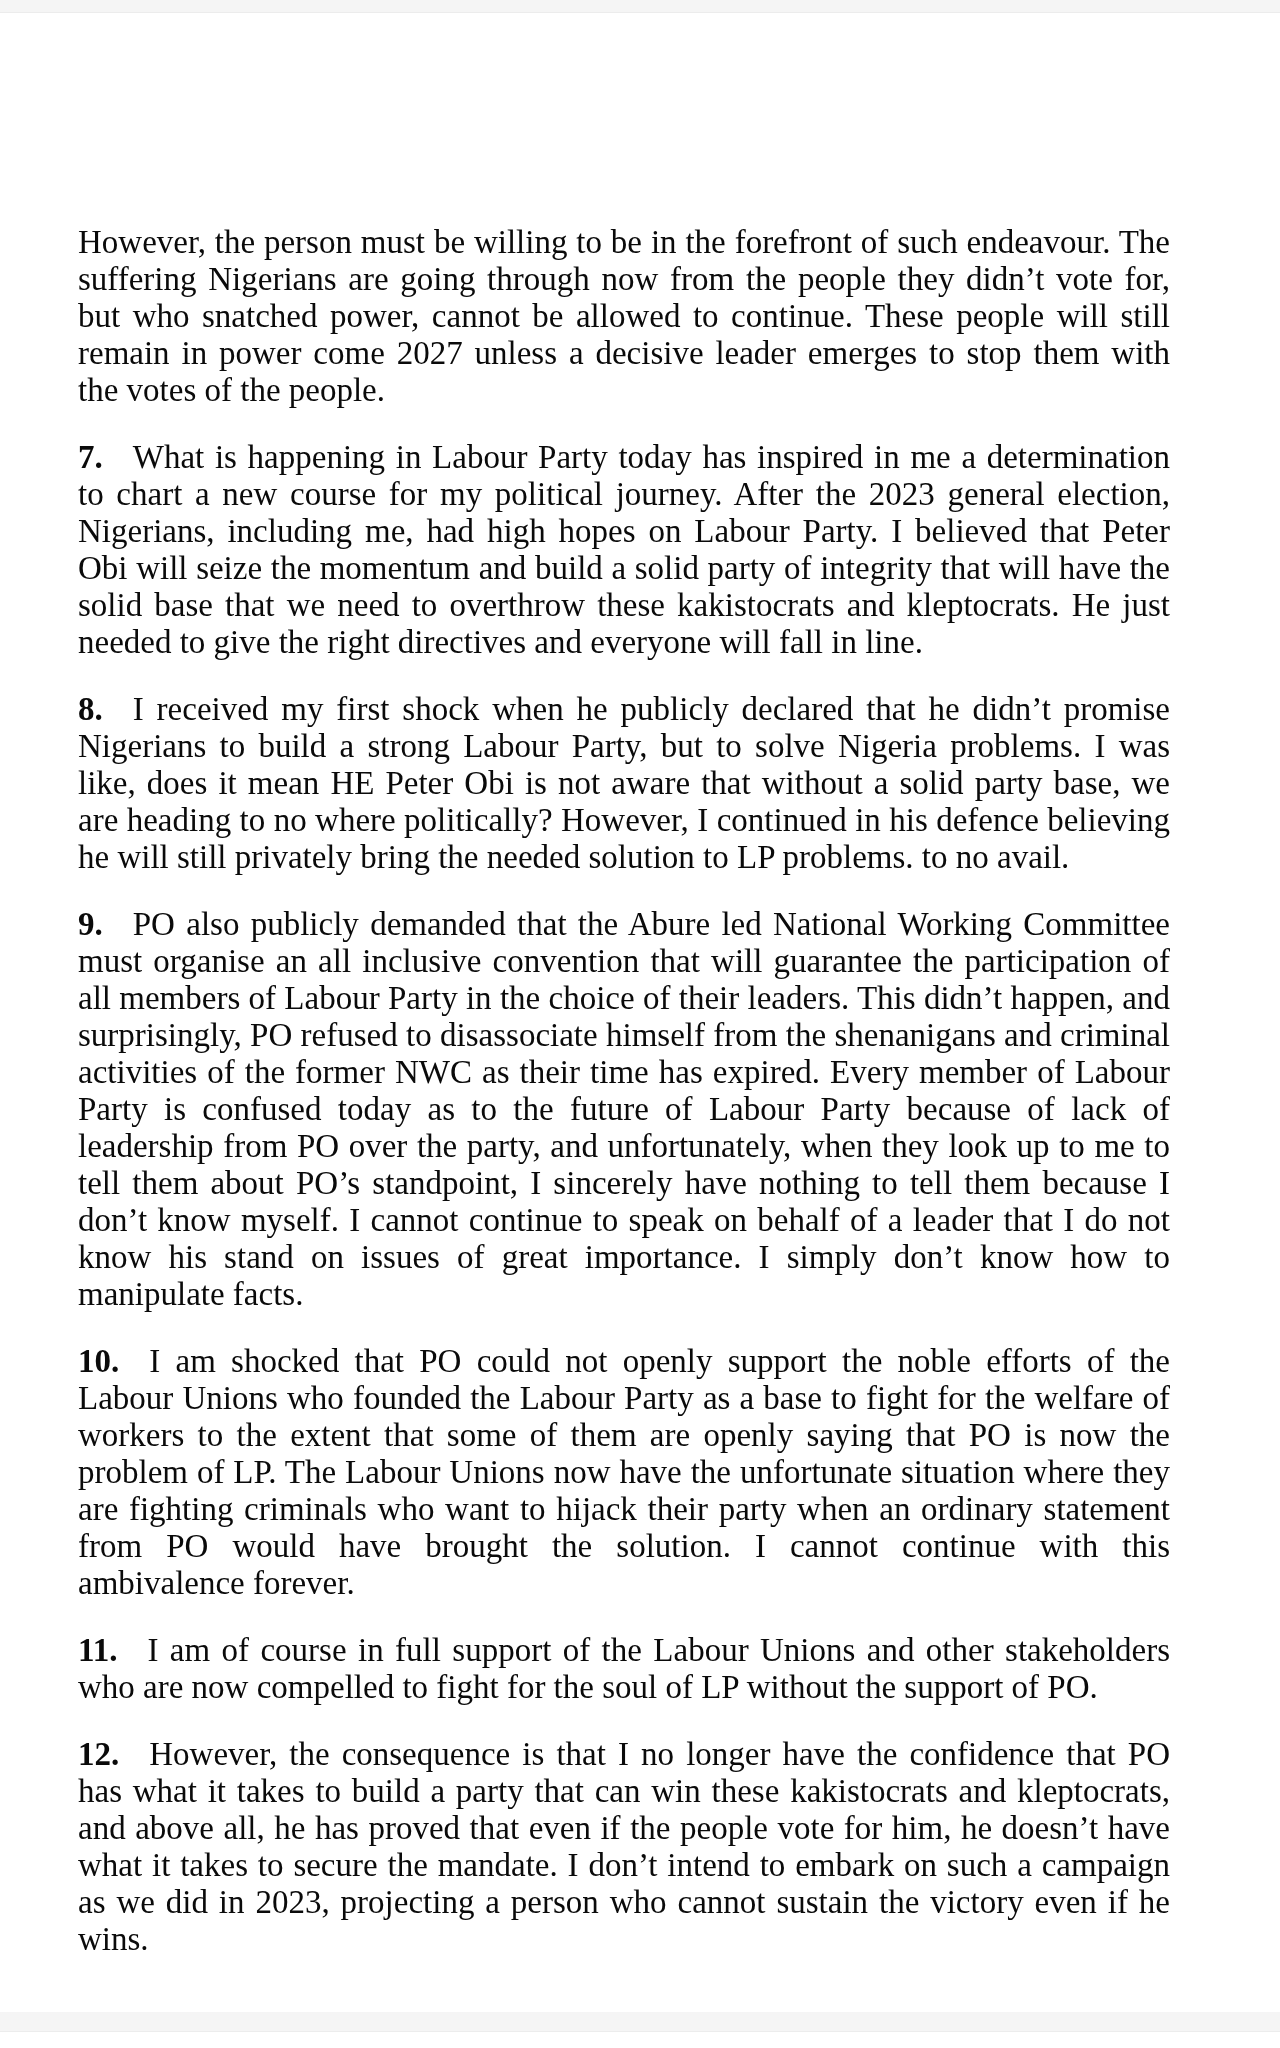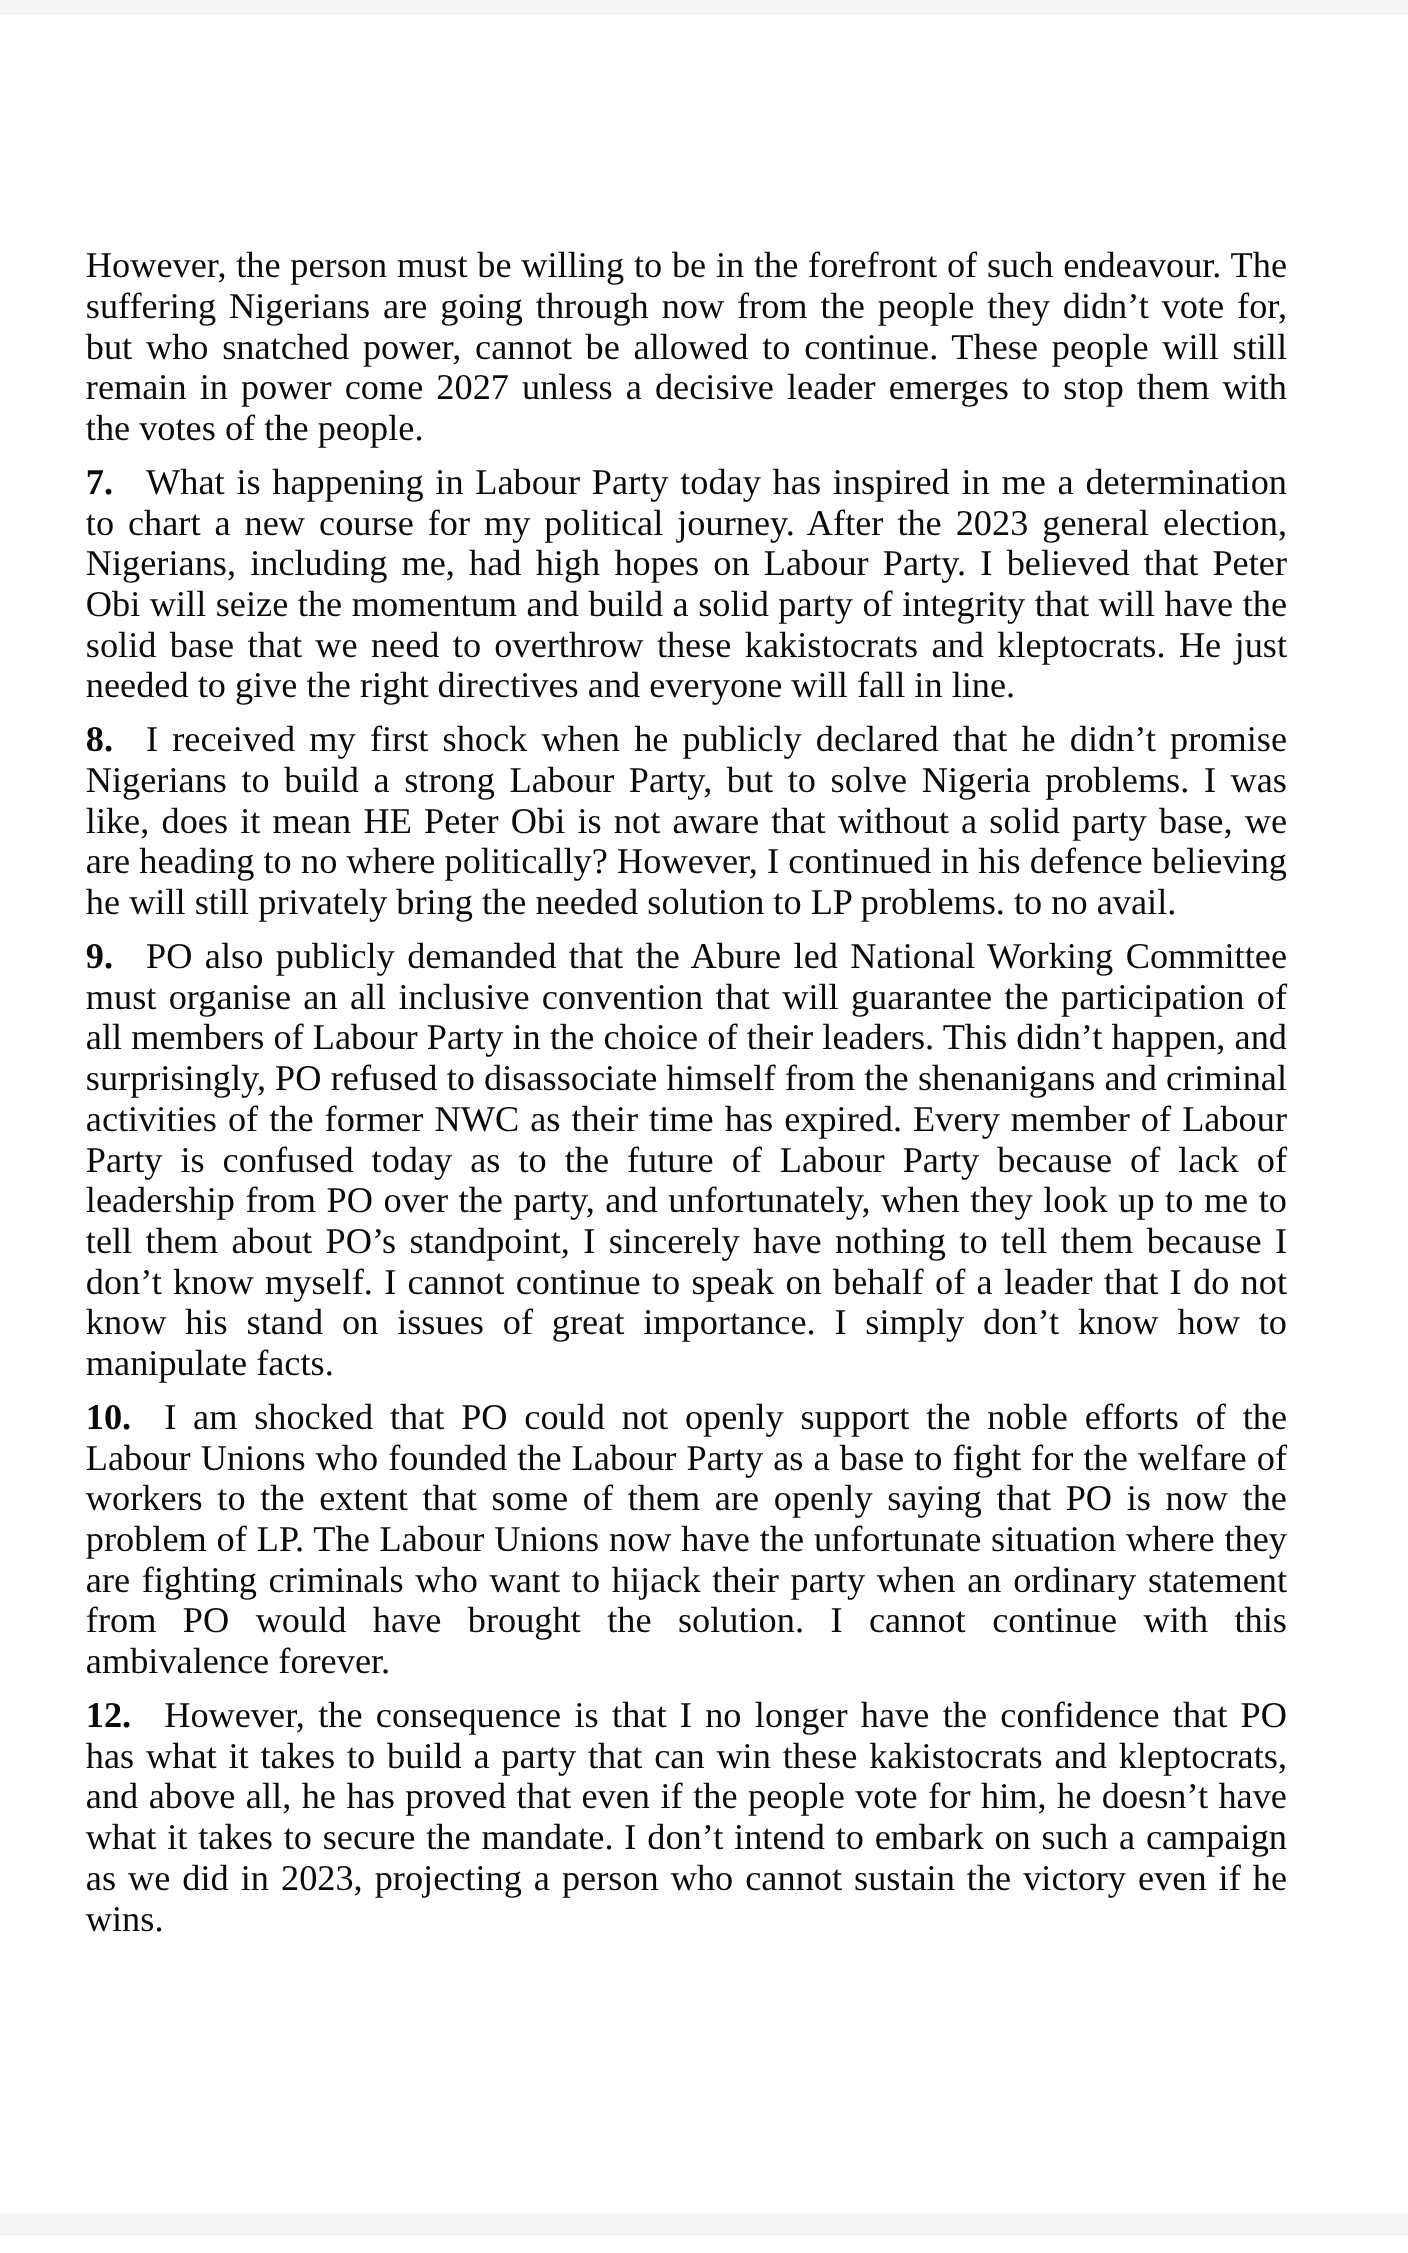--- a/index.html
+++ b/index.html
@@ -39,21 +39,21 @@
   }
   .para {
     margin: 0;
     font-size: 33px;
     line-height: 37px;
     text-align: justify;
     text-justify: inter-word;
     letter-spacing: 0;
   }
   .para + .para {
-    margin-top: 12px;
+    margin-top: 30px;
   }
   .para .num {
     font-weight: bold;
     margin-right: 30px;
   }
 </style>
 </head>
 <body>
 
 <div class="edge-strip top"></div>
@@ -63,19 +63,20 @@
   <p class="para"><span>However, the person must be willing to be in the forefront of such endeavour. The suffering Nigerians are going through now from the people they didn’t vote for, but who snatched power, cannot be allowed to continue. These people will still remain in power come 2027 unless a decisive leader emerges to stop them with the votes of the people.</span></p>
 
   <p class="para"><span class="num">7.</span><span>What is happening in Labour Party today has inspired in me a determination to chart a new course for my political journey. After the 2023 general election, Nigerians, including me, had high hopes on Labour Party. I believed that Peter Obi will seize the momentum and build a solid party of integrity that will have the solid base that we need to overthrow these kakistocrats and kleptocrats. He just needed to give the right directives and everyone will fall in line.</span></p>
 
   <p class="para"><span class="num">8.</span><span>I received my first shock when he publicly declared that he didn’t promise Nigerians to build a strong Labour Party, but to solve Nigeria problems. I was like, does it mean HE Peter Obi is not aware that without a solid party base, we are heading to no where politically? However, I continued in his defence believing he will still privately bring the needed solution to LP problems. to no avail.</span></p>
 
   <p class="para"><span class="num">9.</span><span>PO also publicly demanded that the Abure led National Working Committee must organise an all inclusive convention that will guarantee the participation of all members of Labour Party in the choice of their leaders. This didn’t happen, and surprisingly, PO refused to disassociate himself from the shenanigans and criminal activities of the former NWC as their time has expired. Every member of Labour Party is confused today as to the future of Labour Party because of lack of leadership from PO over the party, and unfortunately, when they look up to me to tell them about PO’s standpoint, I sincerely have nothing to tell them because I don’t know myself. I cannot continue to speak on behalf of a leader that I do not know his stand on issues of great importance. I simply don’t know how to manipulate facts.</span></p>
 
   <p class="para"><span class="num">10.</span><span>I am shocked that PO could not openly support the noble efforts of the Labour Unions who founded the Labour Party as a base to fight for the welfare of workers to the extent that some of them are openly saying that PO is now the problem of LP. The Labour Unions now have the unfortunate situation where they are fighting criminals who want to hijack their party when an ordinary statement from PO would have brought the solution. I cannot continue with this ambivalence forever.</span></p>
 
+  <p class="para"><span class="num">11.</span><span>I am of course in full support of the Labour Unions and other stakeholders who are now compelled to fight for the soul of LP without the support of PO.</span></p>
 
   <p class="para"><span class="num">12.</span><span>However, the consequence is that I no longer have the confidence that PO has what it takes to build a party that can win these kakistocrats and kleptocrats, and above all, he has proved that even if the people vote for him, he doesn’t have what it takes to secure the mandate. I don’t intend to embark on such a campaign as we did in 2023, projecting a person who cannot sustain the victory even if he wins.</span></p>
 
 
 </div>
 
 <div class="edge-strip bottom"></div>
 
 </body></html>

